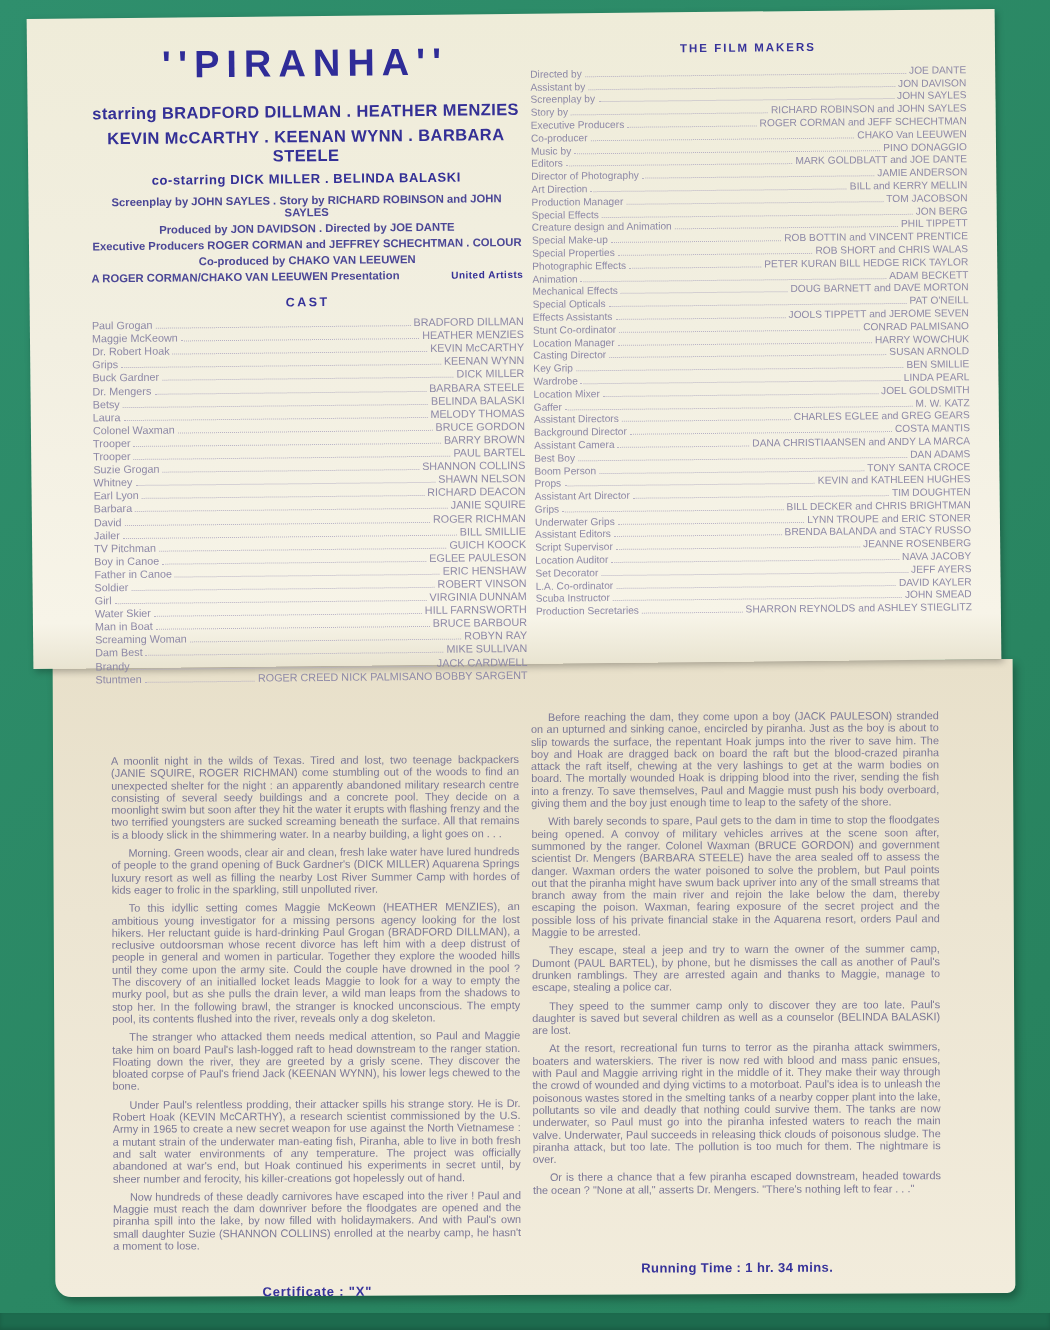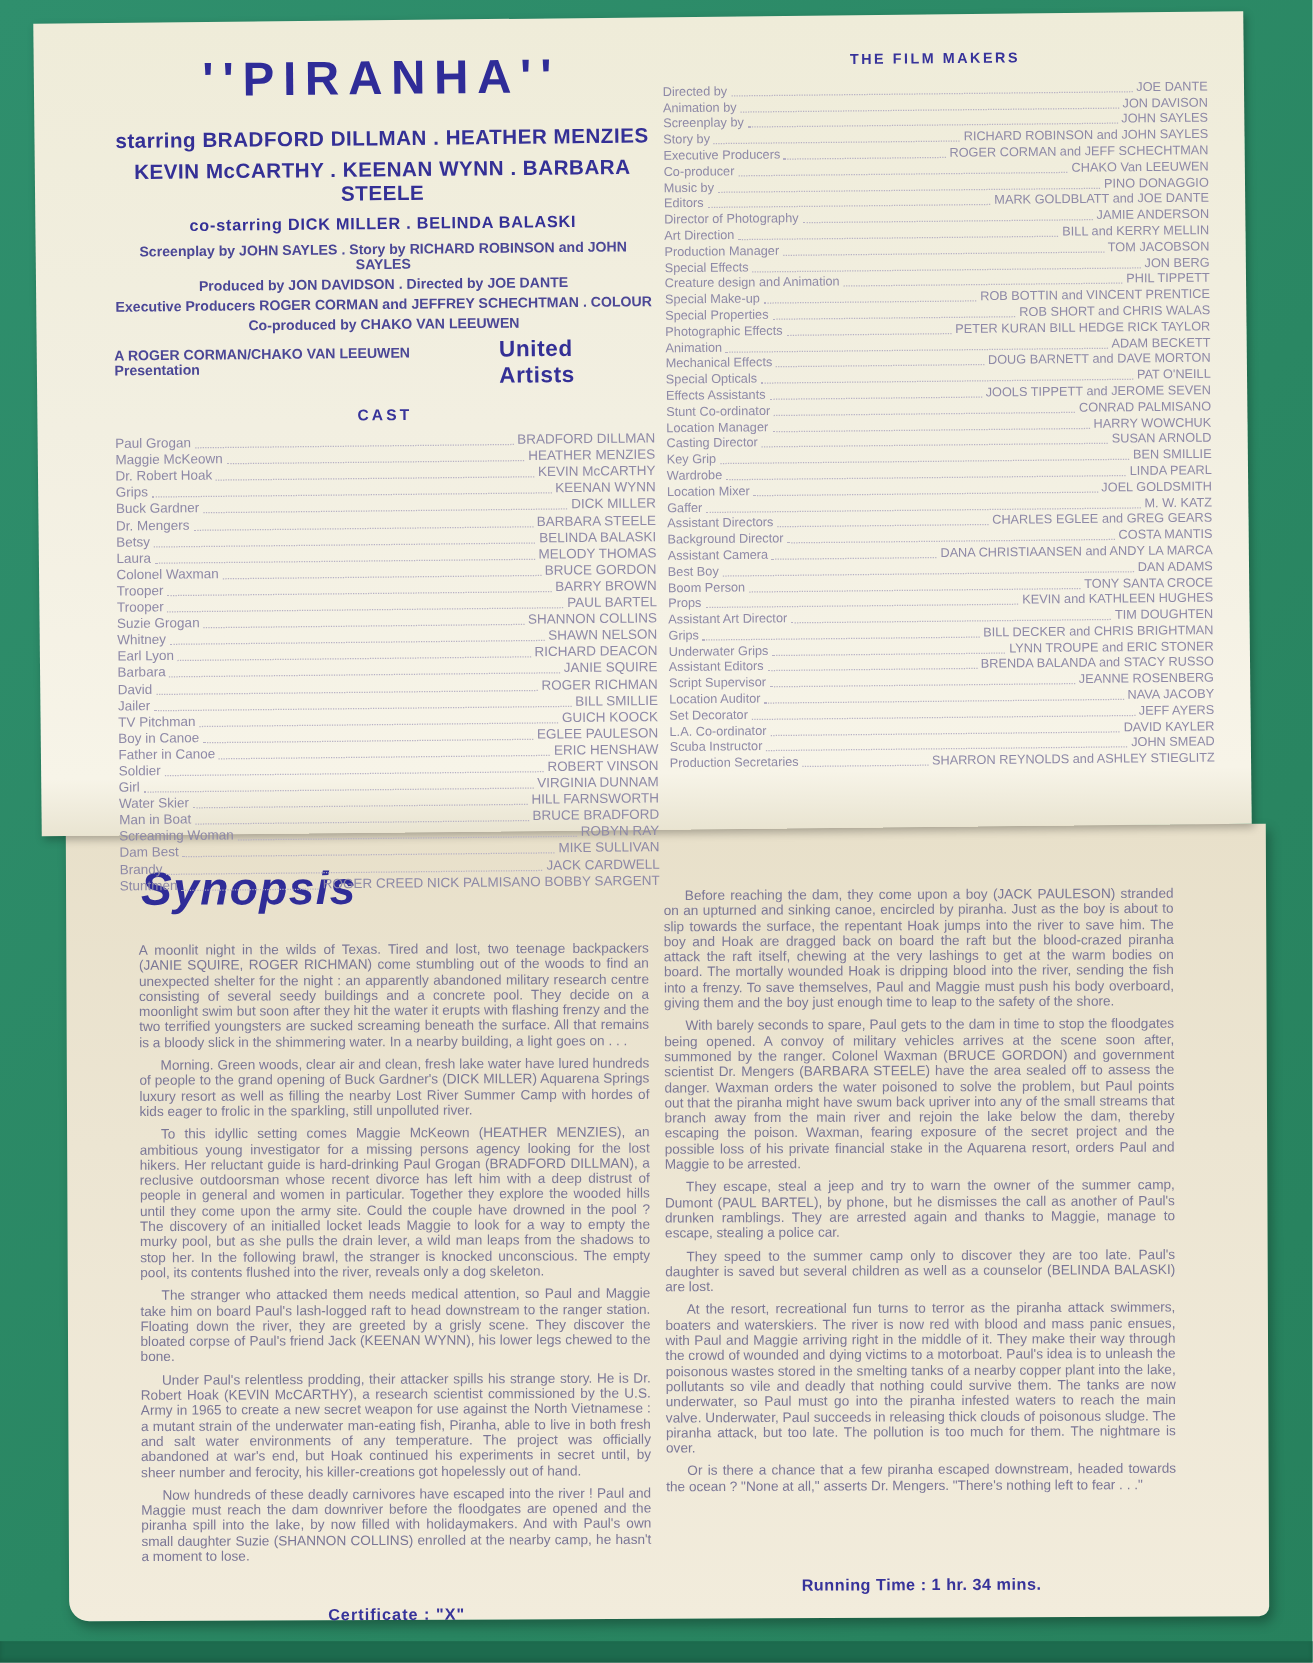--- a/index.html
+++ b/index.html
@@ -24,21 +24,21 @@
     box-shadow:3px 5px 9px rgba(0,0,0,.3);
   }
   
   .ts-left{position:absolute;left:62px;top:26px;width:432px;}
   .film-title{text-align:center;font-size:38px;font-weight:bold;color:#2f2c98;letter-spacing:7px;margin-bottom:17px;}
   .credit-line{text-align:center;color:#343096;}
   .credit-line.xl{font-size:16.5px;font-weight:bold;letter-spacing:.4px;margin-bottom:6px;}
   .credit-line.lg{font-size:13px;font-weight:bold;letter-spacing:.6px;margin:3px 0 8px;}
   .credit-line.sm{font-size:11.3px;font-weight:bold;color:#4b4796;margin-bottom:4px;}
   .presentation-row{display:flex;justify-content:space-between;align-items:baseline;font-size:11.3px;font-weight:bold;color:#4b4796;margin-top:3px;}
-  .studio{font-size:18px;letter-spacing:.5px;color:#343096;}
+  .studio{font-size:10px;letter-spacing:.5px;color:#343096;}
   .cast-heading{text-align:center;font-size:12.5px;font-weight:bold;letter-spacing:2.5px;color:#37339a;margin:13px 0 7px;}
   .credits-list .row{display:flex;align-items:flex-end;}
   .cast-list .row{height:13.1px;font-size:10.8px;color:#8e89a7;}
   .role{white-space:nowrap;}
   .dots{flex:1;border-bottom:1.6px dotted #b6b0c4;margin:0 3px 2px;}
   .name{white-space:nowrap;}
   
   .ts-right{position:absolute;left:503px;top:30px;width:436px;}
   .fm-heading{text-align:center;font-size:11.5px;font-weight:bold;letter-spacing:2px;color:#37339a;margin-bottom:11px;}
   .fm-list .row{height:12.8px;font-size:10.2px;color:#8e89a7;}
@@ -49,21 +49,20 @@
   #bs-right{left:478px;top:50px;}
   .bs-col p{margin:0 0 6px;text-indent:17px;}
   .bs-col p.flush{text-indent:0;}
   .certificate{position:absolute;left:58px;top:622px;width:408px;text-align:center;font-size:13px;font-weight:bold;letter-spacing:.8px;color:#37339a;}
   .running-time{position:absolute;left:478px;top:600px;width:408px;text-align:center;font-size:13px;font-weight:bold;letter-spacing:.4px;color:#37339a;}
 </style>
 </head>
 <body>
 
 <div class="sheet" id="sheet-bottom">
-  <div class="bs-heading">Synopsis</div>
 
   <div class="bs-col" id="bs-left">
 
       <p class="flush">A moonlit night in the wilds of Texas. Tired and lost, two teenage backpackers (JANIE SQUIRE, ROGER RICHMAN) come stumbling out of the woods to find an unexpected shelter for the night : an apparently abandoned military research centre consisting of several seedy buildings and a concrete pool. They decide on a moonlight swim but soon after they hit the water it erupts with flashing frenzy and the two terrified youngsters are sucked screaming beneath the surface. All that remains is a bloody slick in the shimmering water. In a nearby building, a light goes on . . .</p>
 
       <p class="indent">Morning. Green woods, clear air and clean, fresh lake water have lured hundreds of people to the grand opening of Buck Gardner's (DICK MILLER) Aquarena Springs luxury resort as well as filling the nearby Lost River Summer Camp with hordes of kids eager to frolic in the sparkling, still unpolluted river.</p>
 
       <p class="indent">To this idyllic setting comes Maggie McKeown (HEATHER MENZIES), an ambitious young investigator for a missing persons agency looking for the lost hikers. Her reluctant guide is hard-drinking Paul Grogan (BRADFORD DILLMAN), a reclusive outdoorsman whose recent divorce has left him with a deep distrust of people in general and women in particular. Together they explore the wooded hills until they come upon the army site. Could the couple have drowned in the pool ? The discovery of an initialled locket leads Maggie to look for a way to empty the murky pool, but as she pulls the drain lever, a wild man leaps from the shadows to stop her. In the following brawl, the stranger is knocked unconscious. The empty pool, its contents flushed into the river, reveals only a dog skeleton.</p>
 
       <p class="indent">The stranger who attacked them needs medical attention, so Paul and Maggie take him on board Paul's lash-logged raft to head downstream to the ranger station. Floating down the river, they are greeted by a grisly scene. They discover the bloated corpse of Paul's friend Jack (KEENAN WYNN), his lower legs chewed to the bone.</p>
@@ -257,21 +256,21 @@
 
         <div class="row">
           <span class="role">Water Skier</span>
           <span class="dots"></span>
           <span class="name">HILL FARNSWORTH</span>
         </div>
 
         <div class="row">
           <span class="role">Man in Boat</span>
           <span class="dots"></span>
-          <span class="name">BRUCE BRADFORD</span>
+          <span class="name">BRUCE BARBOUR</span>
         </div>
 
         <div class="row">
           <span class="role">Screaming Woman</span>
           <span class="dots"></span>
           <span class="name">ROBYN RAY</span>
         </div>
 
         <div class="row">
           <span class="role">Dam Best</span>
@@ -298,21 +297,21 @@
 
     <div class="credits-list fm-list">
 
         <div class="row">
           <span class="role">Directed by</span>
           <span class="dots"></span>
           <span class="name">JOE DANTE</span>
         </div>
 
         <div class="row">
-          <span class="role">Animation by</span>
+          <span class="role">Assistant by</span>
           <span class="dots"></span>
           <span class="name">JON DAVISON</span>
         </div>
 
         <div class="row">
           <span class="role">Screenplay by</span>
           <span class="dots"></span>
           <span class="name">JOHN SAYLES</span>
         </div>
 

